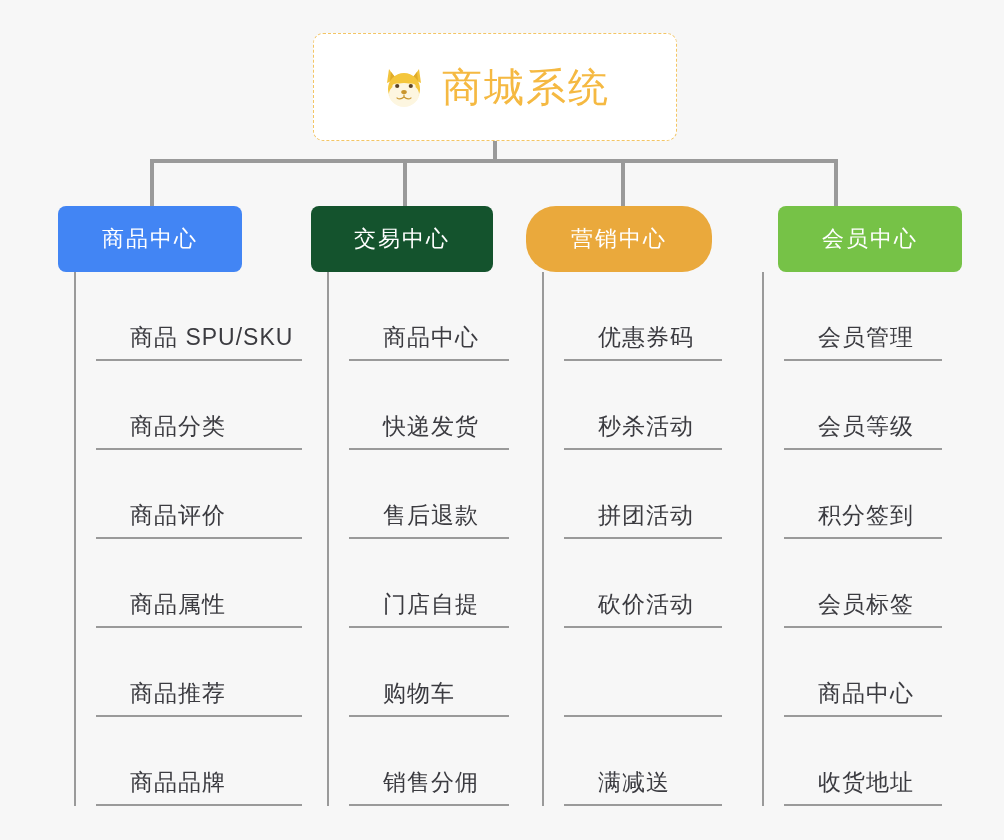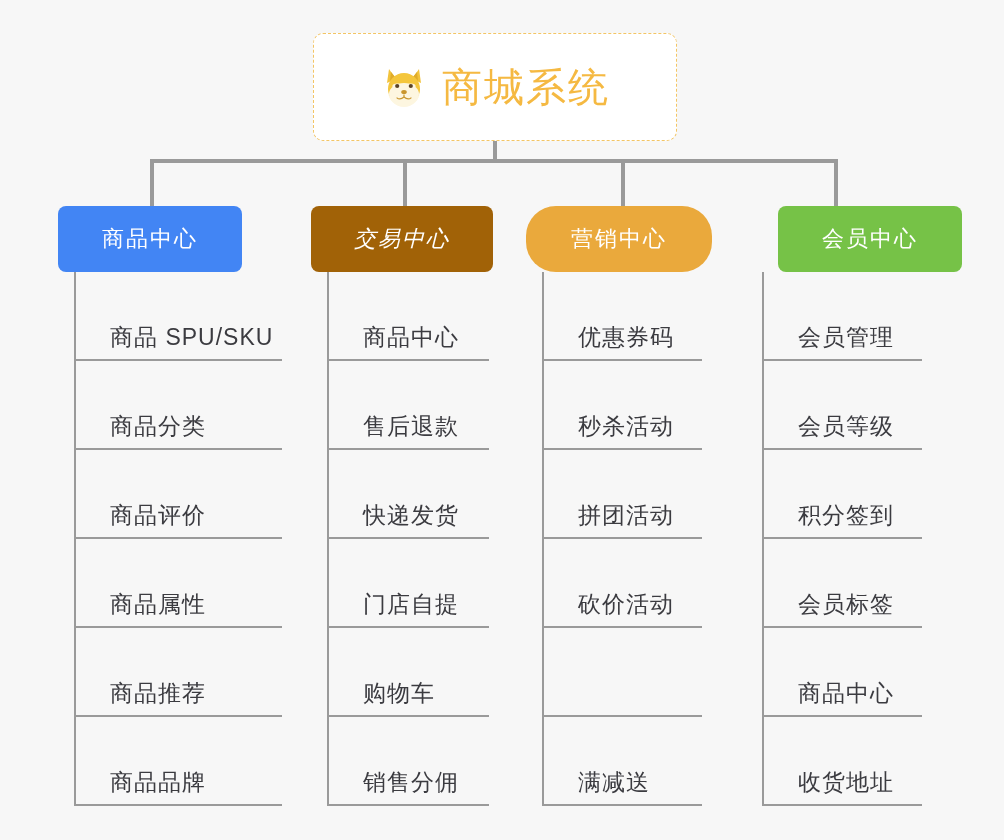--- a/index.html
+++ b/index.html
@@ -91,20 +91,21 @@
     letter-spacing: 2px;
     white-space: nowrap;
   }
 
   
   .leaf-list {
     position: relative;
     margin-left: 16px;
     border-left: 2px solid #9a9a9a;
     padding-top: 0;
+    padding-left: 20px;
   }
   .leaf {
     position: relative;
     height: 89px;
     box-sizing: border-box;
     display: flex;
     align-items: flex-end;
   }
   .leaf-underline {
     position: absolute;
@@ -181,33 +182,33 @@
           <span class="leaf-underline" style="width: 206px;"></span>
           <span class="leaf-label">商品推荐</span>
         </div>
         <div class="leaf">
           <span class="leaf-underline" style="width: 206px;"></span>
           <span class="leaf-label">商品品牌</span>
         </div>
       </div>
     </div>
     <div class="column" style="left: 311px;">
-      <div class="cat-box" style="width: 182px; background: #a16207; font-style: italic;">交易中心</div>
+      <div class="cat-box" style="width: 182px; background: #14532d;">交易中心</div>
       <div class="leaf-list">
         <div class="leaf">
           <span class="leaf-underline" style="width: 160px;"></span>
           <span class="leaf-label">商品中心</span>
         </div>
         <div class="leaf">
           <span class="leaf-underline" style="width: 160px;"></span>
+          <span class="leaf-label">快递发货</span>
+        </div>
+        <div class="leaf">
+          <span class="leaf-underline" style="width: 160px;"></span>
           <span class="leaf-label">售后退款</span>
-        </div>
-        <div class="leaf">
-          <span class="leaf-underline" style="width: 160px;"></span>
-          <span class="leaf-label">快递发货</span>
         </div>
         <div class="leaf">
           <span class="leaf-underline" style="width: 160px;"></span>
           <span class="leaf-label">门店自提</span>
         </div>
         <div class="leaf">
           <span class="leaf-underline" style="width: 160px;"></span>
           <span class="leaf-label">购物车</span>
         </div>
         <div class="leaf">

